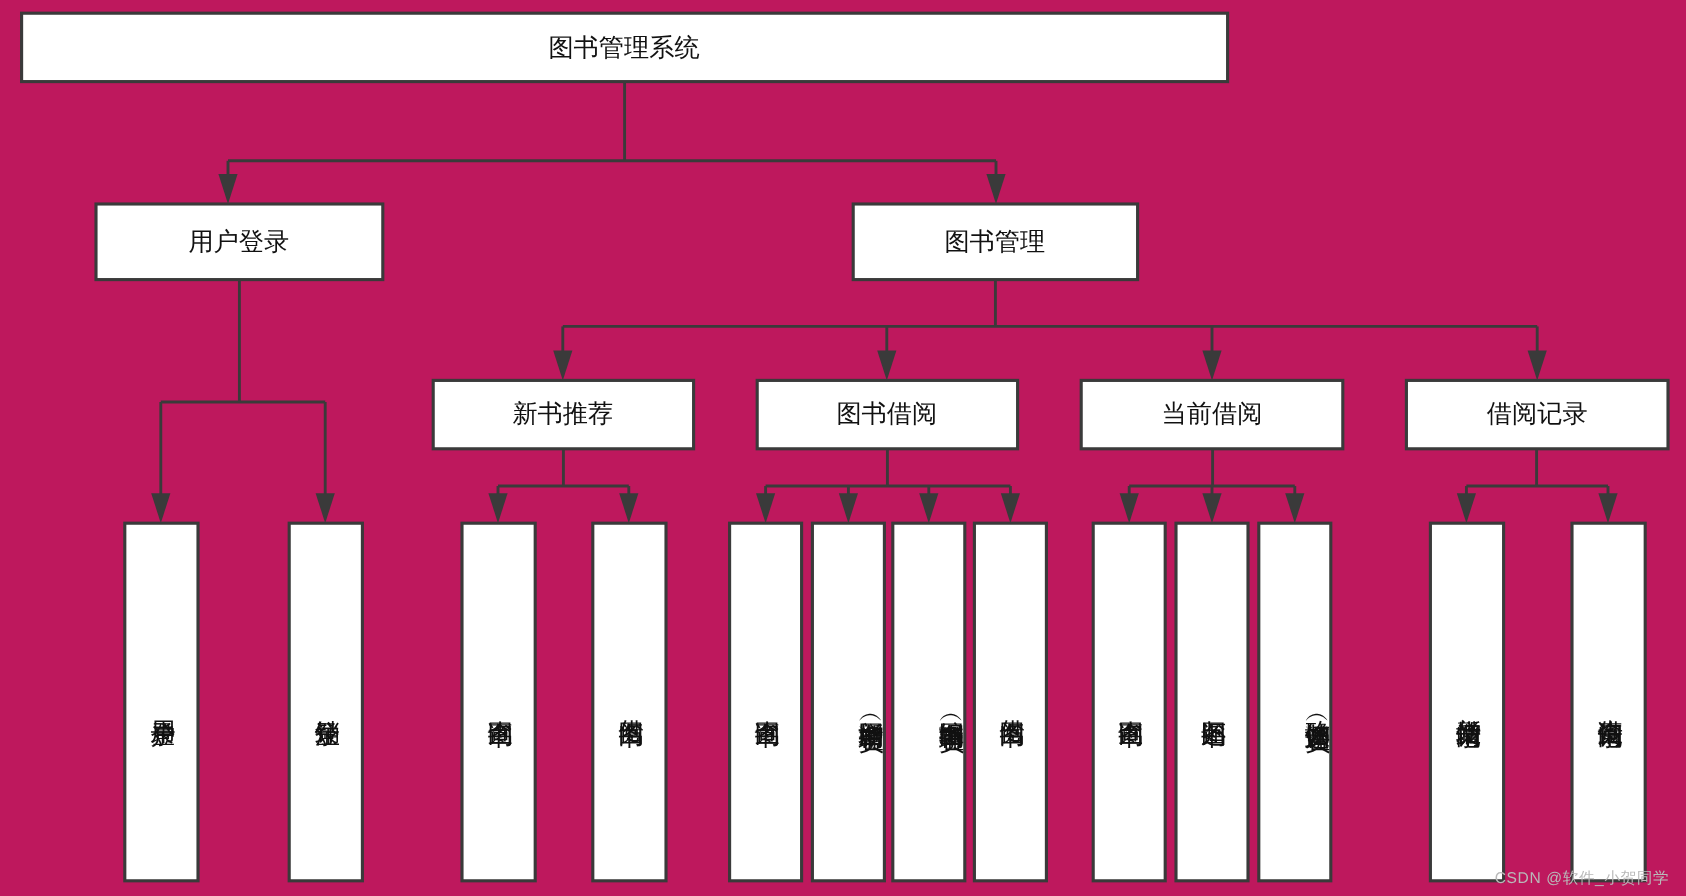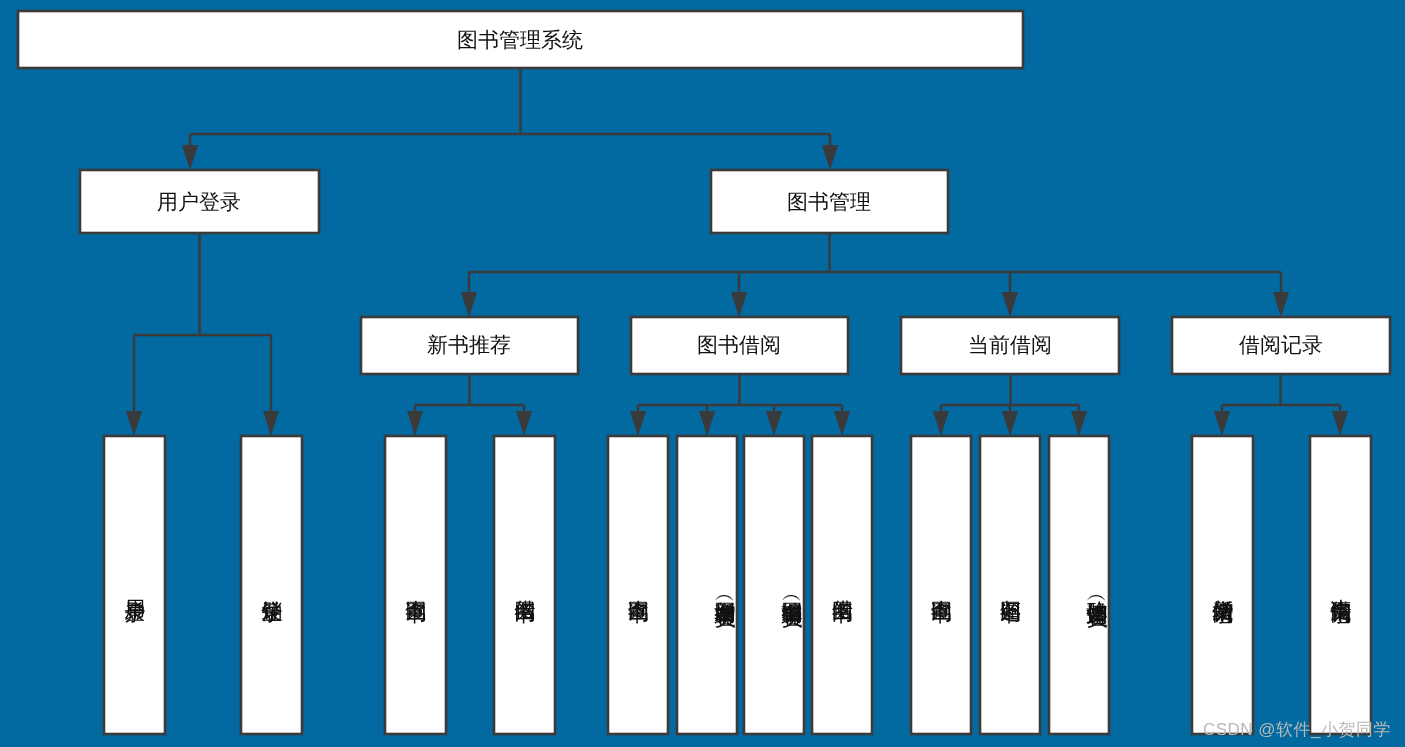--- a/index.html
+++ b/index.html
@@ -7,21 +7,21 @@
     padding: 0;
     background: #ffffff;
   }
   body {
     font-family: "Liberation Sans", "DejaVu Sans", sans-serif;
   }
   #diagram-root {
     position: relative;
     width: 1405px;
     height: 747px;
-    background: #0369a1;
+    background: #be185d;
     overflow: hidden;
   }
   svg#tree-svg {
     position: absolute;
     left: 0;
     top: 0;
     width: 1405px;
     height: 747px;
     display: block;
   }
@@ -60,21 +60,21 @@
     letter-spacing: 1px;
     color: #111111;
     white-space: nowrap;
     pointer-events: none;
   }
   .watermark {
     position: absolute;
     right: 14px;
     bottom: 6px;
     font-family: "Liberation Sans", "DejaVu Sans", sans-serif;
-    font-size: 17px;
+    font-size: 13px;
     color: #b9b9b9;
     letter-spacing: 0.5px;
     white-space: nowrap;
   }
 </style>
 </head>
 <body>
 
 <div id="diagram-root">
 

